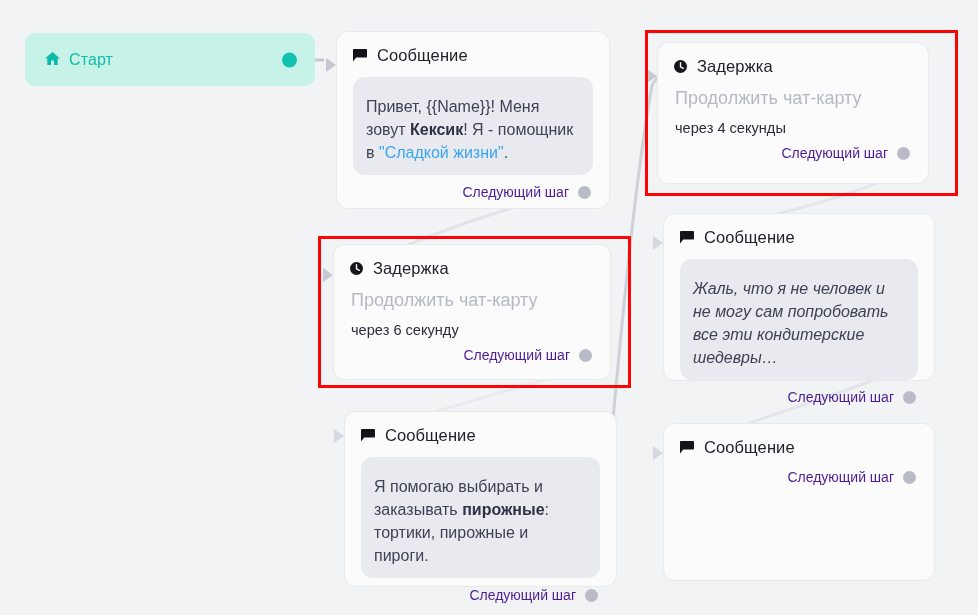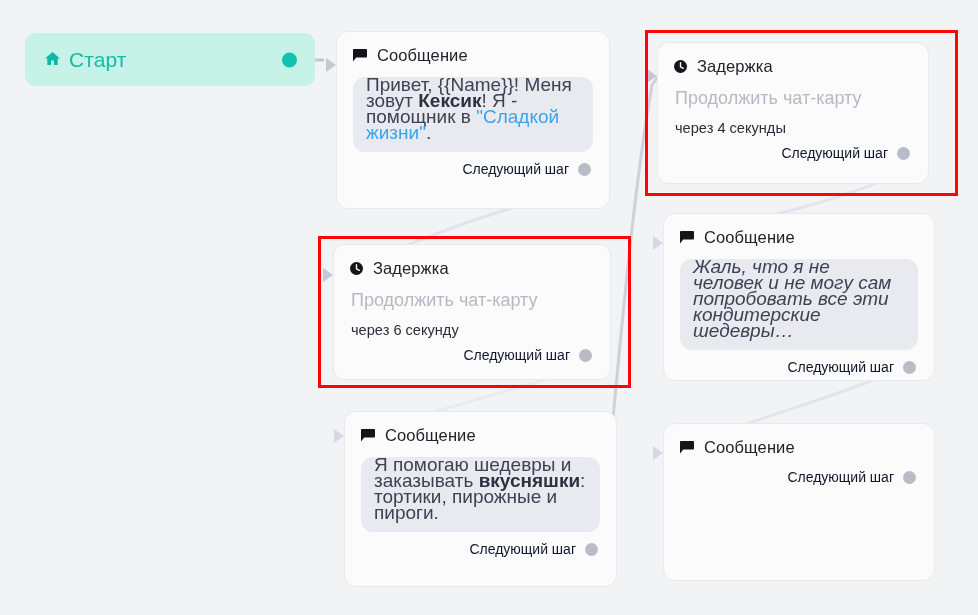--- a/index.html
+++ b/index.html
@@ -17,21 +17,21 @@
   .start-node{
     position:absolute;
     left:25px;top:33px;width:290px;height:53px;
     background:#c7f2e7;
     border-radius:10px;
     display:flex;align-items:center;
     box-sizing:border-box;
     padding:0 18px 0 20px;
   }
   .start-icon{color:#0cb8a8;font-size:14px;line-height:1;margin-right:9px;display:block;}
-  .start-label{color:#10bda8;font-size:21px;letter-spacing:.1px;}
+  .start-label{color:#10bda8;font-size:16px;letter-spacing:.1px;}
   .start-dot{
     position:absolute;right:18px;top:50%;transform:translateY(-50%);
     width:15px;height:15px;border-radius:50%;background:#12c2b0;
   }
 
   
   .card{
     position:absolute;
     background:#fbfbfc;
     border:1px solid #e7e9ee;
@@ -44,45 +44,45 @@
     margin-bottom:12px;
   }
   .head-icon{
     display:inline-block;margin-right:10px;color:#15141a;line-height:0;
   }
   .head-title{font-size:16.5px;color:#23222b;letter-spacing:.1px;}
 
   .bubble{
     background:#e9eaef;
     border-radius:12px;
-    padding:0 13px 11px 13px;
+    padding:18px 13px 11px 13px;
     color:#3d4255;
-    font-size:19px;
-    line-height:16px;
+    font-size:16px;
+    line-height:23px;
   }
   .bubble b{font-weight:bold;color:#2e3142;}
   .bubble .lnk{color:#39a5ef;}
   .bubble.italic{font-style:italic;color:#3d4255;}
 
   .delay-sub{
     color:#b6b9c3;
     font-size:18px;
     margin:2px 0 11px 1px;
   }
   .delay-val{
     color:#2b2d38;
     font-size:14.6px;
     margin:0 0 6px 1px;
   }
 
   .next-row{
     display:flex;align-items:center;justify-content:flex-end;
     margin-top:9px;padding-right:2px;
   }
-  .next-label{color:#0f172a;font-size:14px;margin-right:9px;}
+  .next-label{color:#4c1d95;font-size:14px;margin-right:9px;}
   .next-dot{width:13px;height:13px;border-radius:50%;background:#b9bcc7;display:block;}
 
   
   .in-arrow{
     position:absolute;
     width:0;height:0;
     border-top:7px solid transparent;
     border-bottom:7px solid transparent;
     border-left:10px solid #c5c7d2;
   }
@@ -217,21 +217,21 @@
     <div class="in-arrow faint" style="left:-11px;top:17px;"></div>
     <div class="card-head">
       <span class="head-icon">
         <svg width="14" height="13" viewBox="0 0 14 13" xmlns="http://www.w3.org/2000/svg">
           <path d="M0.9 0 H13.1 A0.9 0.9 0 0 1 14 0.9 V7.6 A0.9 0.9 0 0 1 13.1 8.5 H3.2 L0 12.6 V0.9 A0.9 0.9 0 0 1 0.9 0 Z" fill="#15141a"></path>
         </svg>
       </span>
       <span class="head-title">Сообщение</span>
     </div>
     <div class="bubble">
-      <span>Я помогаю шедевры и заказывать </span><b>вкусняшки</b><span>: тортики, пирожные и пироги.</span>
+      <span>Я помогаю выбирать и заказывать </span><b>пирожные</b><span>: тортики, пирожные и пироги.</span>
     </div>
     <div class="next-row">
       <span class="next-label">Следующий шаг</span>
       <span class="next-dot"></span>
     </div>
   </div>
 
   <div class="card" id="msg4">
     <div class="in-arrow faint" style="left:-11px;top:22px;"></div>
     <div class="card-head">

